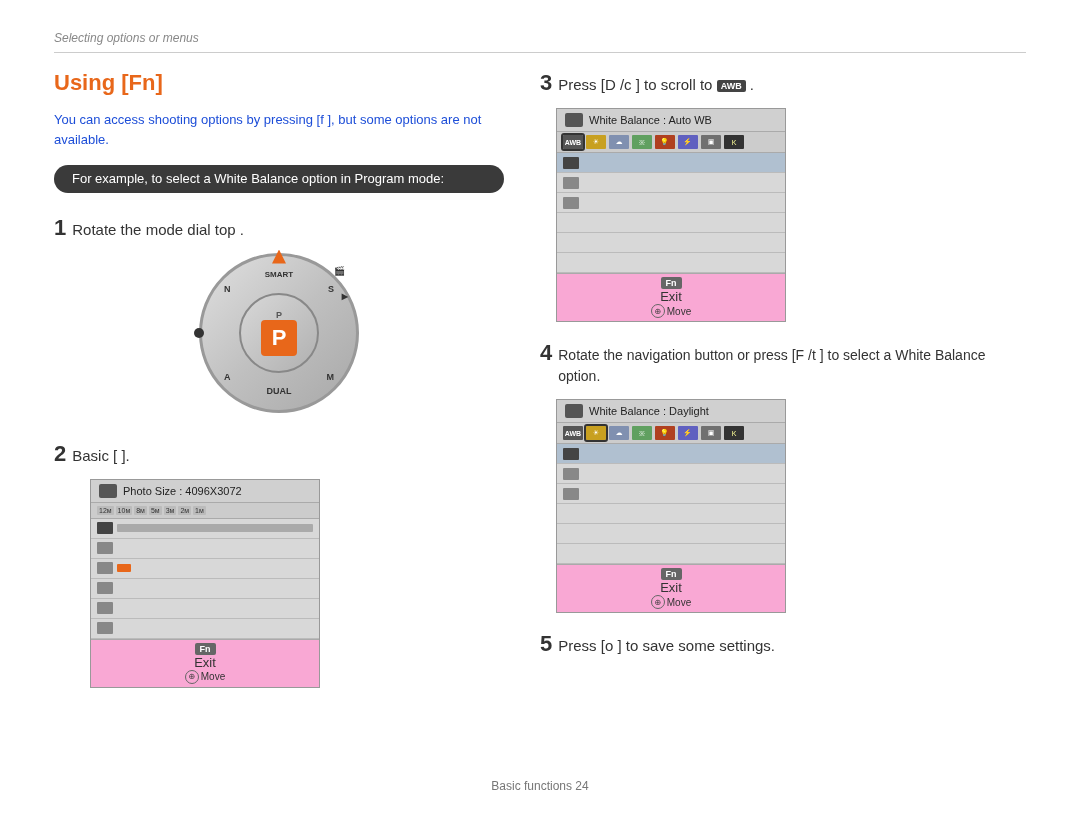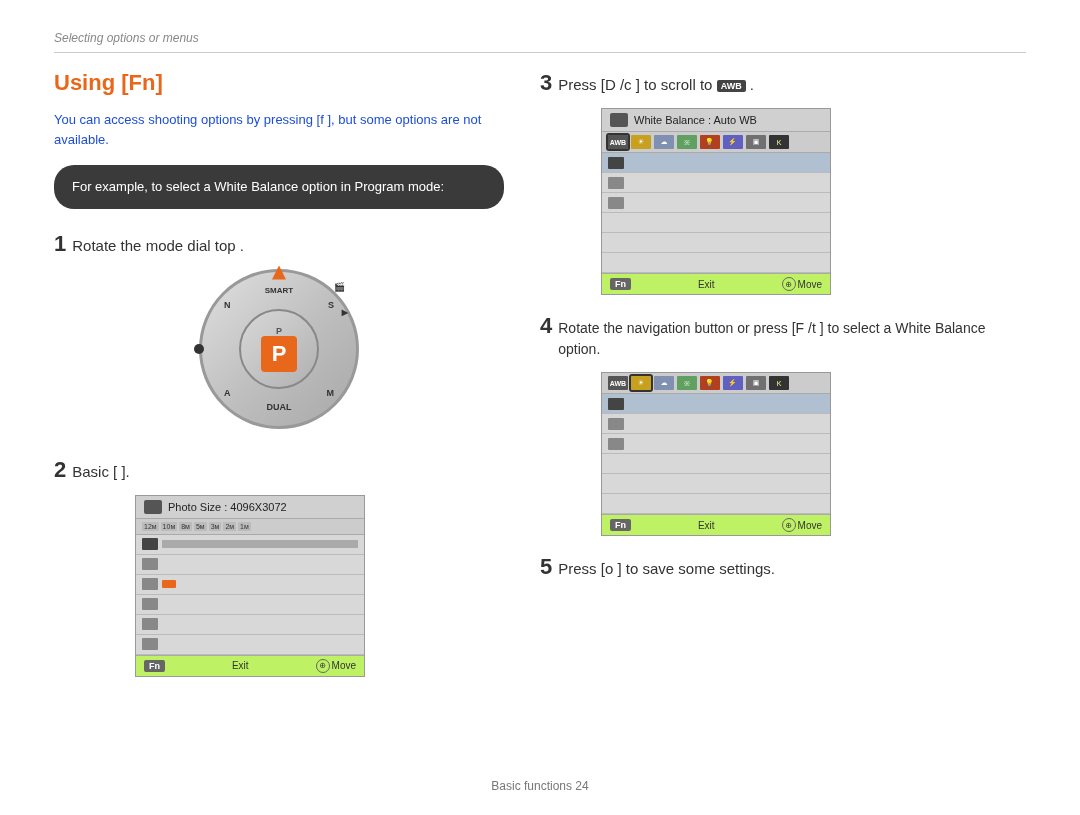--- a/index.html
+++ b/index.html
@@ -59,21 +59,21 @@
       line-height: 1.5;
       margin-bottom: 16px;
     }
 
     
     .dark-banner {
       background: #3a3a3a;
       color: #fff;
       font-size: 13px;
       border-radius: 20px;
-      padding: 12px 18px;
+      padding: 4px 18px;
       margin-bottom: 22px;
       line-height: 1.5;
     }
 
     
     .step-label {
       font-size: 15px;
       color: #333;
       margin-bottom: 12px;
       display: flex;
@@ -157,21 +157,20 @@
       background: #e8671a;
       clip-path: polygon(50% 0%, 0% 100%, 100% 100%);
     }
 
     
     .cam-panel {
       border: 1px solid #999;
       background: #e8e8e8;
       width: 230px;
       font-size: 11px;
-      margin-left: 45px;
     }
     .cam-panel-header {
       background: #d0d0d0;
       padding: 4px 8px;
       font-size: 11px;
       color: #222;
       border-bottom: 1px solid #aaa;
       display: flex;
       align-items: center;
       gap: 6px;
@@ -207,37 +206,38 @@
       width: 16px;
       height: 12px;
       background: #888;
       border-radius: 1px;
       flex-shrink: 0;
     }
     .cam-panel-row-icon.active {
       background: #444;
     }
     .cam-panel-footer {
-      background: #bef264;
+      background: #f9a8d4;
       border-top: 1px solid #aaa;
       padding: 3px 8px;
       display: flex;
       align-items: center;
       justify-content: space-between;
+      flex-direction: column;
     }
     .fn-badge {
       background: #666;
       color: #fff;
       font-size: 9px;
       padding: 1px 5px;
       border-radius: 2px;
       font-weight: bold;
     }
     .footer-label {
-      font-size: 10px;
+      font-size: 13px;
       color: #333;
     }
     .footer-nav-icon {
       display: inline-flex;
       align-items: center;
       gap: 2px;
       font-size: 10px;
       color: #333;
     }
     .nav-circle {
@@ -496,20 +496,24 @@
   </div>
 
   <div class="step-row" style="margin-bottom:18px;">
     <div class="step-label">
       <span class="step-num">4</span>
       <span style="font-size:14px;line-height:1.5;">Rotate the navigation button or press [F /t   ] to select a White Balance option.</span>
     </div>
 
     <div style="margin-left:16px;margin-top:8px;">
       <div class="cam-panel">
+        <div class="cam-panel-header">
+          <span class="cam-icon"></span>
+          <span>White Balance : Daylight</span>
+        </div>
 
         <div class="cam-panel-icons-row">
           <div class="cam-wb-icons">
             <span class="wb-icon auto">AWB</span>
             <span class="wb-icon sunny selected-wb">☀</span>
             <span class="wb-icon cloudy">☁</span>
             <span class="wb-icon fluor">※</span>
             <span class="wb-icon incan">💡</span>
             <span class="wb-icon flash">⚡</span>
             <span class="wb-icon custom">▣</span>

